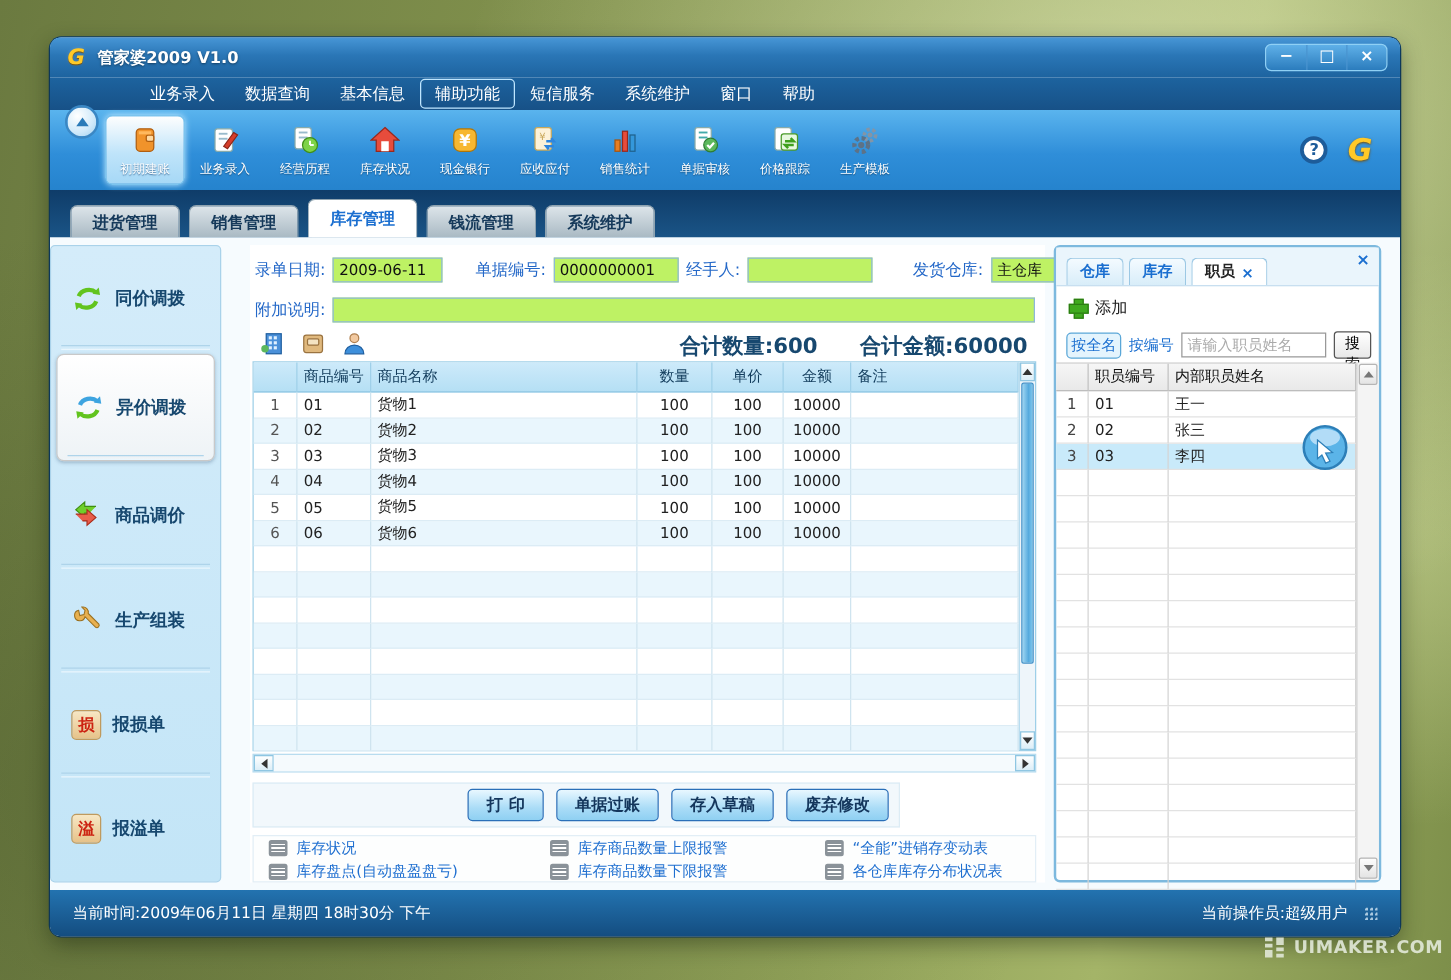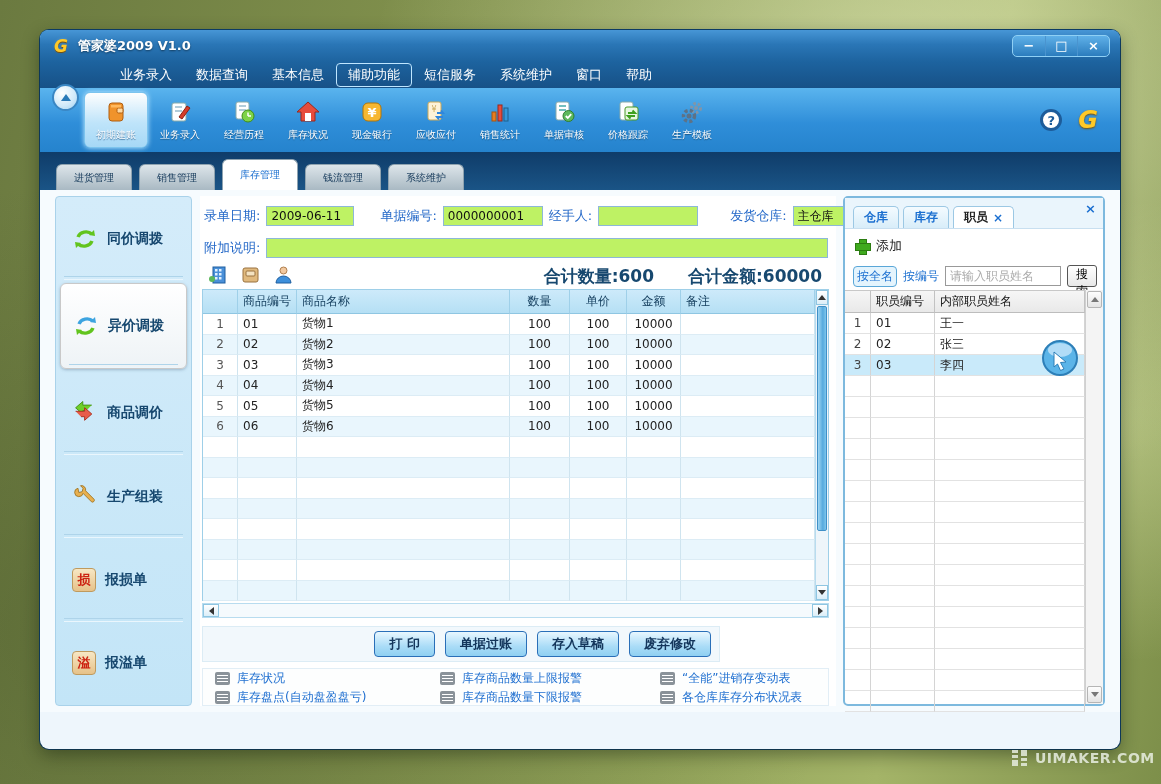--- a/index.html
+++ b/index.html
@@ -70,29 +70,29 @@
   }
   .logo-g2 { font:italic bold 24px/26px "DejaVu Sans",sans-serif; color:#ffc928; text-shadow:0 1px 2px #7a4d00; }
 
   .tabstrip {
     height:38px; background:linear-gradient(#0f3c69,#1a5486);
     display:flex; align-items:flex-end; padding-left:16px; gap:7px;
   }
   .tab {
     height:26px; padding:0 17px; display:flex; align-items:center;
     border-radius:6px 6px 0 0; background:linear-gradient(#dde5ea,#a9b9c3);
-    border:1px solid #8fa3b0; border-bottom:none; color:#15395a; font-size:10px; font-weight:normal;
+    border:1px solid #8fa3b0; border-bottom:none; color:#15395a; font-size:13px; font-weight:bold;
   }
   .tab.active { height:31px; background:#fff; color:#1b6fd0; }
 
   .content { position:absolute; top:160px; left:0; width:1080px; height:522px; background:#f6fbfe; }
 
   
   .sidebar {
-    position:absolute; left:15px; top:6px; width:137px; height:510px;
+    position:absolute; left:0; top:6px; width:137px; height:510px;
     background:linear-gradient(#d4ecfa,#c3e5f7); border:1px solid #a9d2ea; border-radius:4px;
     display:flex; flex-direction:column;
   }
   .side-item { flex:1; display:flex; align-items:center; padding-left:16px; gap:9px; position:relative; }
   .side-item:not(:last-child)::after {
     content:""; position:absolute; left:8px; right:8px; bottom:0; height:2px;
     border-top:1px solid #aed4ea; border-bottom:1px solid #eaf6fd;
   }
   .side-item.active { 
     background:linear-gradient(#ffffff,#eef3f6); margin:3px 4px; border:1px solid #c9c9c9;
@@ -829,18 +829,23 @@
 
   <div class="cursor-badge">
     <svg width="40" height="40">
       <circle cx="20" cy="20" r="17" fill="#5bb4e8"></circle>
       <circle cx="20" cy="20" r="17" fill="none" stroke="#2d7fb8" stroke-width="2"></circle>
       <ellipse cx="20" cy="12" rx="12" ry="7" fill="#cfeafc" opacity="0.75"></ellipse>
       <path d="M14 14 L26 24 L20.5 24.5 L24 31 L20.5 32.5 L17.5 26 L14 29 Z" fill="#fff" stroke="#2d7fb8" stroke-width="1"></path>
     </svg>
   </div>
 
+  <div class="statusbar">
+    <span>当前时间:2009年06月11日 星期四 18时30分 下午</span>
+    <span class="sb-right">当前操作员:超级用户</span>
+    <span class="grip"></span>
+  </div>
 </div>
 
 <div class="watermark">
   <span class="wm-icon"></span>
   <span class="wm-text">UIMAKER.COM</span>
 </div>
 
 </body></html>

